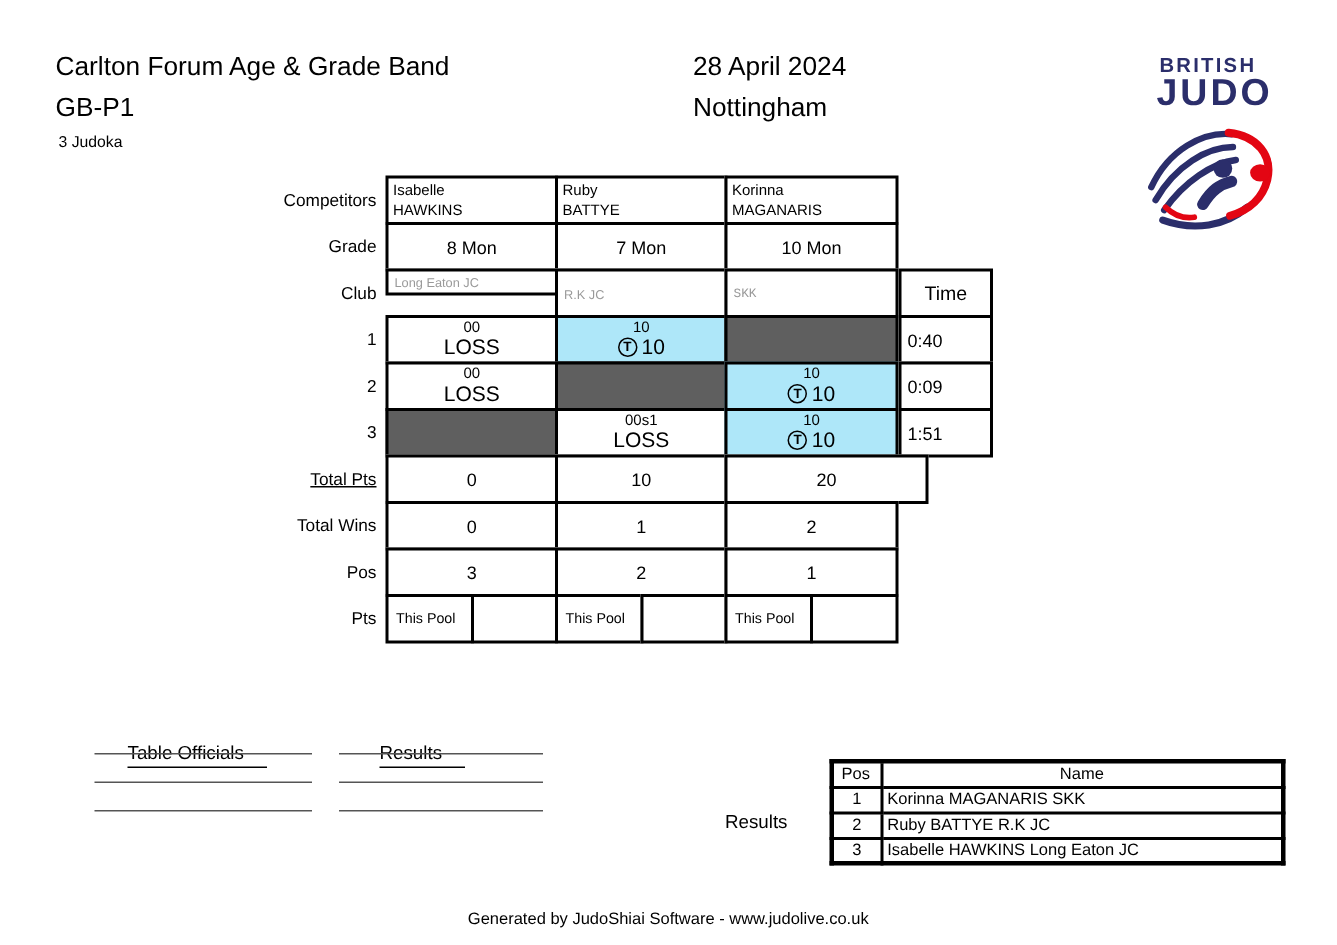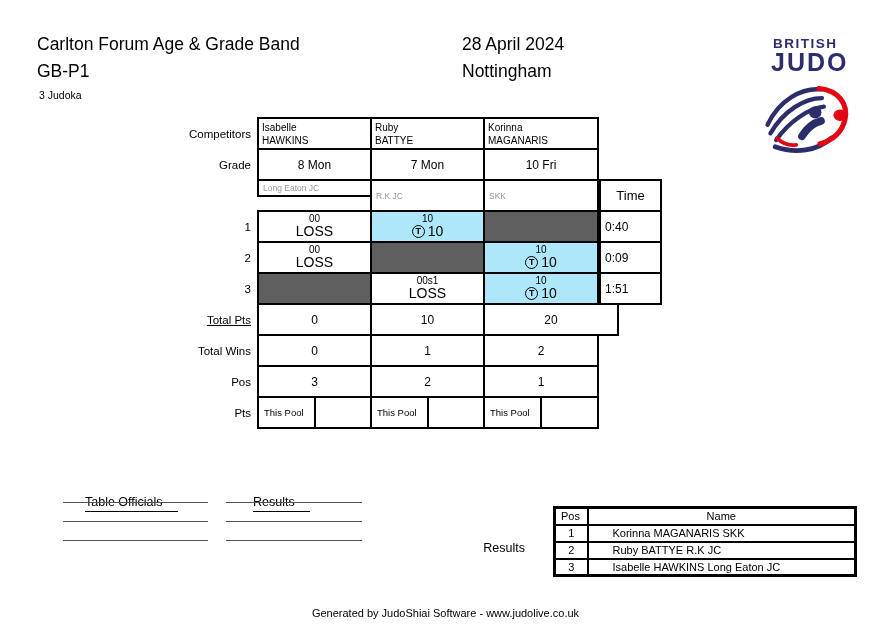--- a/index.html
+++ b/index.html
@@ -48,21 +48,21 @@
   .results-label{position:absolute;left:425px;top:541px;width:100px;text-align:right;font-size:12.5px;}
   .results-table{position:absolute;left:553px;top:506px;border-collapse:collapse;
                  border:3px solid #000;}
   .results-table th,.results-table td{border:2px solid #000;font-size:11px;height:17px;
                  padding:0;box-sizing:border-box;}
   .col-pos{width:33px;}
   .col-name{width:268px;}
   .results-table th.col-pos{text-align:left;padding-left:5px;font-weight:normal;}
   .results-table th.col-name{text-align:center;font-weight:normal;}
   .results-table td.col-pos{text-align:center;}
-  .results-table td.col-name{text-align:left;padding-left:24px;}
+  .results-table td.col-name{text-align:left;padding-left:3px;}
 
   .footer{position:absolute;left:0;top:607px;width:100%;text-align:center;font-size:11px;}
 </style>
 </head>
 <body>
 
 <div class="sheet">
 
   <div class="title">Carlton Forum Age &amp; Grade Band</div>
   <div class="pool-code">GB-P1</div>
@@ -81,20 +81,21 @@
       <path d="M64,8 C84,10 95,24 91,41 C88,53 79,62 65,66" stroke="#e30613" stroke-width="5.5"></path>
       <path d="M20,60 C26,66 33,68 40,67" stroke="#e30613" stroke-width="4"></path>
       <path d="M46,58 C52,48 58,44 66,42" stroke="#2b2e6b" stroke-width="8"></path>
     </g>
     <circle cx="60" cy="33" r="6.5" fill="#2b2e6b"></circle>
     <ellipse cx="86" cy="36" rx="7" ry="6" fill="#e30613"></ellipse>
   </svg>
 
   <div class="rowlabel" style="left:110px;top:117px;">Competitors</div>
   <div class="rowlabel" style="left:110px;top:148px;">Grade</div>
+  <div class="rowlabel" style="left:110px;top:179px;">Club</div>
   <div class="rowlabel" style="left:110px;top:210px;">1</div>
   <div class="rowlabel" style="left:110px;top:241px;">2</div>
   <div class="rowlabel" style="left:110px;top:272px;">3</div>
   <div class="rowlabel" style="left:110px;top:303px;text-decoration:underline;">Total Pts</div>
   <div class="rowlabel" style="left:110px;top:334px;">Total Wins</div>
   <div class="rowlabel" style="left:110px;top:365px;">Pos</div>
   <div class="rowlabel" style="left:110px;top:396px;">Pts</div>
 
   <div class="cell name-cell" style="left:257px;top:117px;width:115px;height:33px;">
     <div>Isabelle</div>
@@ -104,25 +105,25 @@
     <div>Ruby</div>
     <div>BATTYE</div>
   </div>
   <div class="cell name-cell" style="left:483px;top:117px;width:116px;height:33px;">
     <div>Korinna</div>
     <div>MAGANARIS</div>
   </div>
 
   <div class="cell center-cell" style="left:257px;top:148px;width:115px;height:33px;">8 Mon</div>
   <div class="cell center-cell" style="left:370px;top:148px;width:115px;height:33px;text-align:center;">7 Mon</div>
-  <div class="cell center-cell" style="left:483px;top:148px;width:116px;height:33px;">10 Fri</div>
+  <div class="cell center-cell" style="left:483px;top:148px;width:116px;height:33px;">10 Mon</div>
 
   <div class="cell club-cell" style="left:257px;top:179px;width:115px;height:18px;">Long Eaton JC</div>
   <div class="cell club-cell" style="left:370px;top:179px;width:115px;height:33px;">R.K JC</div>
-  <div class="cell club-cell" style="left:483px;top:179px;width:116px;height:33px;">SKK</div>
+  <div class="cell club-cell" style="left:483px;top:179px;width:116px;height:33px;font-family:Liberation Mono, monospace;">SKK</div>
   <div class="cell time-head" style="left:599px;top:179px;width:63px;height:33px;">Time</div>
 
   <div class="cell" style="left:257px;top:210px;width:115px;height:33px;">
     <div class="score-code">00</div>
     <div class="match-main">LOSS</div>
   </div>
   <div class="cell win" style="left:370px;top:210px;width:115px;height:33px;">
     <div class="score-code">10</div>
     <div class="match-main">
       <span class="circle-t">T</span>

